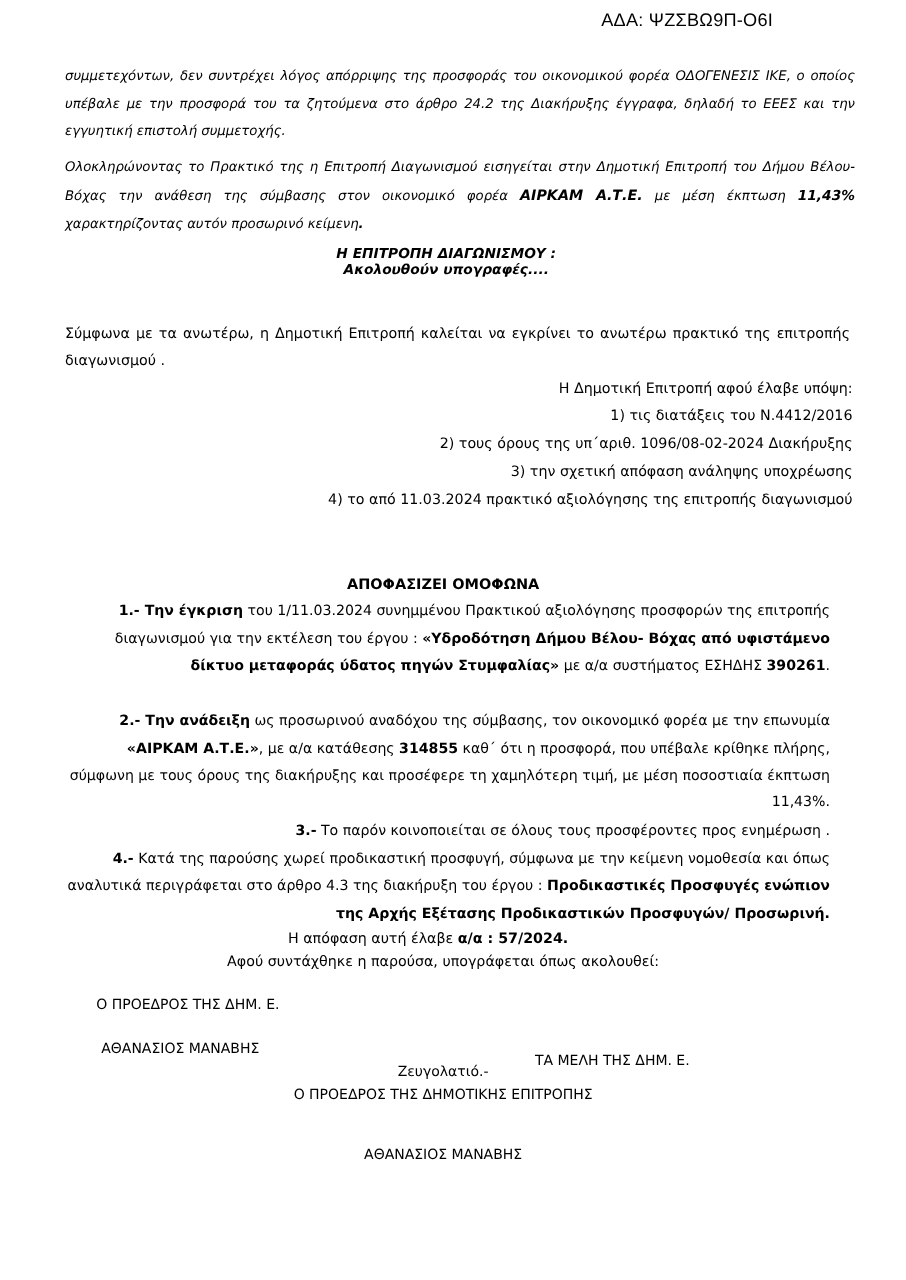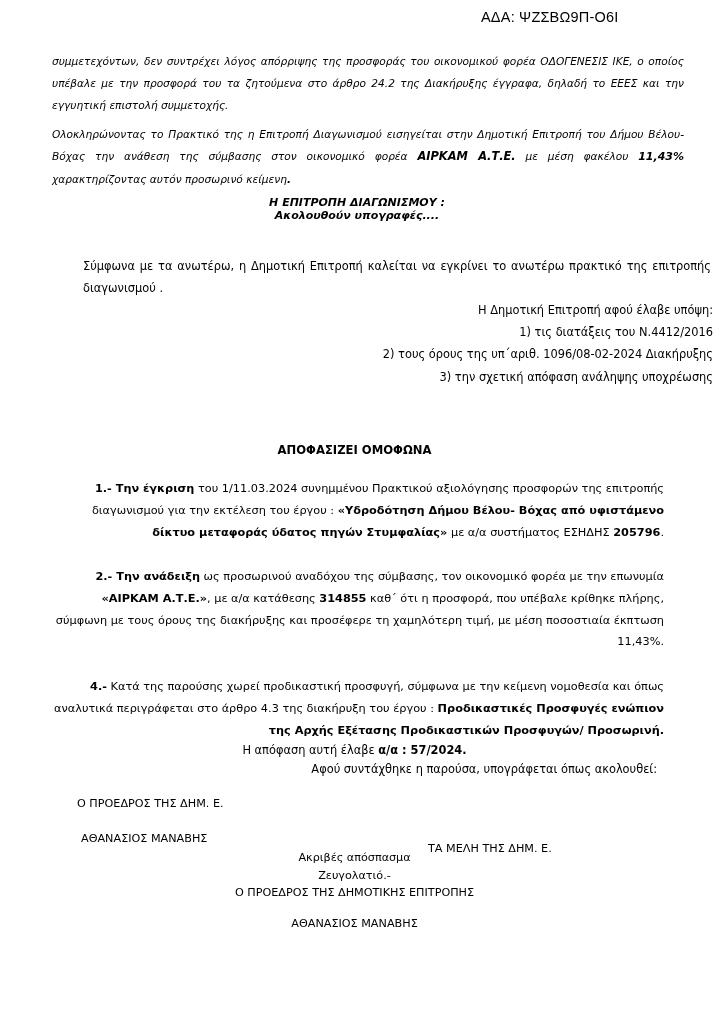--- a/index.html
+++ b/index.html
@@ -4,83 +4,86 @@
 <style>
   html, body { margin: 0; padding: 0; background: #ffffff; }
   body { width: 725px; height: 1024px; position: relative; overflow: hidden; color: #000; font-family: "DejaVu Sans", sans-serif; }
   .page { position: absolute; left: 0; top: 0; width: 625px; height: 1024px; }
   .ada { position: absolute; left: 481px; top: 9px; font-family: "Liberation Sans", sans-serif; font-size: 14.5px; letter-spacing: 0.2px; }
   .block { position: absolute; left: 52px; width: 630px; text-align: right; }
   .it { font-style: italic; font-size: 10.6px; line-height: 22px; }
   .justify-full { text-align: justify; }
   .b { font-weight: bold; }
   .center { text-align: center; }
-  .reg { font-size: 11.4px; line-height: 22.2px; margin-left: 31px; }
+  .reg { font-size: 11.4px; line-height: 22.2px; }
   .reg2 { font-size: 11.3px; line-height: 21.8px; }
   .sig { font-weight: normal; font-size: 11.2px; }
   p { margin: 0; }
   .indent { padding-left: 8px; }
 </style>
 </head>
 <body>
 
 <div class="page">
 
   <div class="ada">ΑΔΑ: ΨΖΣΒΩ9Π-Ο6Ι</div>
 
   <div class="block it justify-full" style="top:50px; width:632px;">
     <span>συμμετεχόντων, δεν συντρέχει λόγος απόρριψης της προσφοράς του οικονομικού φορέα ΟΔΟΓΕΝΕΣΙΣ ΙΚΕ, ο οποίος υπέβαλε με την προσφορά του τα ζητούμενα στο άρθρο 24.2 της Διακήρυξης έγγραφα, δηλαδή το ΕΕΕΣ και την εγγυητική επιστολή συμμετοχής.</span>
   </div>
 
   <div class="block it justify-full" style="top:123px; width:632px;">
-    <span>Ολοκληρώνοντας το Πρακτικό της η Επιτροπή Διαγωνισμού εισηγείται στην Δημοτική Επιτροπή του Δήμου Βέλου-Βόχας την ανάθεση της σύμβασης στον οικονομικό φορέα </span><span class="b" style="font-size:11.4px;">ΑΙΡΚΑΜ Α.Τ.Ε.</span><span> με μέση φακέλου </span><span class="b" style="font-size:11px;">11,43%</span><span> χαρακτηρίζοντας αυτόν προσωρινό κείμενη</span><span class="b">.</span>
+    <span>Ολοκληρώνοντας το Πρακτικό της η Επιτροπή Διαγωνισμού εισηγείται στην Δημοτική Επιτροπή του Δήμου Βέλου-Βόχας την ανάθεση της σύμβασης στον οικονομικό φορέα </span><span class="b" style="font-size:11.4px;">ΑΙΡΚΑΜ Α.Τ.Ε.</span><span> με μέση έκπτωση </span><span class="b" style="font-size:11px;">11,43%</span><span> χαρακτηρίζοντας αυτόν προσωρινό κείμενη</span><span class="b">.</span>
   </div>
 
   <div class="block center b" style="top:196px; left:52px; width:610px; font-style:italic; font-size:11px; line-height:13px;">
     <p>Η ΕΠΙΤΡΟΠΗ ΔΙΑΓΩΝΙΣΜΟΥ :</p>
     <p>Ακολουθούν υπογραφές....</p>
   </div>
 
   <div class="block reg justify-full" style="top:255px; width:628px;">
     <span>Σύμφωνα με τα ανωτέρω, η Δημοτική Επιτροπή καλείται να εγκρίνει το ανωτέρω πρακτικό της επιτροπής διαγωνισμού .</span>
   </div>
 
   <div class="block reg" style="top:299px;">
     <p class="indent">Η Δημοτική Επιτροπή αφού έλαβε υπόψη:</p>
     <p>1) τις διατάξεις του Ν.4412/2016</p>
     <p>2) τους όρους της υπ΄αριθ. 1096/08-02-2024  Διακήρυξης</p>
     <p>3) την σχετική απόφαση ανάληψης υποχρέωσης</p>
+    <p>4) το από 11.03.2024 πρακτικό αξιολόγησης της επιτροπής διαγωνισμού</p>
   </div>
 
-  <div class="block center b" style="top:443px; left:52px; width:605px; font-size:11.6px;">ΑΠΟΦΑΣΙΖΕΙ ΟΜΟΦΩΝΑ</div>
+  <div class="block center b" style="top:460px; left:52px; width:605px; font-size:11.6px;">ΑΠΟΦΑΣΙΖΕΙ ΟΜΟΦΩΝΑ</div>
 
   <div class="block reg2" style="top:478px; width:612px;">
-    <span class="b">1.- </span><span class="b">Την έγκριση</span><span> του 1/11.03.2024 συνημμένου Πρακτικού αξιολόγησης προσφορών της επιτροπής διαγωνισμού για την εκτέλεση του έργου : </span><span class="b">«Υδροδότηση Δήμου Βέλου- Βόχας από υφιστάμενο δίκτυο μεταφοράς ύδατος πηγών Στυμφαλίας»</span><span> με α/α συστήματος ΕΣΗΔΗΣ </span><span class="b">205796</span><span>.</span>
+    <span class="b">1.- </span><span class="b">Την έγκριση</span><span> του 1/11.03.2024 συνημμένου Πρακτικού αξιολόγησης προσφορών της επιτροπής διαγωνισμού για την εκτέλεση του έργου : </span><span class="b">«Υδροδότηση Δήμου Βέλου- Βόχας από υφιστάμενο δίκτυο μεταφοράς ύδατος πηγών Στυμφαλίας»</span><span> με α/α συστήματος ΕΣΗΔΗΣ </span><span class="b">390261</span><span>.</span>
   </div>
 
   <div class="block reg2" style="top:566px; width:612px;">
     <span class="b">2.- </span><span class="b">Την ανάδειξη</span><span> ως προσωρινού αναδόχου της σύμβασης, τον οικονομικό φορέα με την επωνυμία </span><span class="b">«ΑΙΡΚΑΜ Α.Τ.Ε.»</span><span>, με α/α κατάθεσης </span><span class="b">314855</span><span> καθ΄ ότι η προσφορά, που υπέβαλε κρίθηκε πλήρης, σύμφωνη με τους όρους της διακήρυξης και προσέφερε τη χαμηλότερη τιμή, με μέση ποσοστιαία έκπτωση  11,43%.</span>
   </div>
 
+  <div class="block reg2" style="top:654px; width:612px;">
+    <span class="b">3.-</span><span> Το παρόν κοινοποιείται σε όλους τους προσφέροντες προς ενημέρωση .</span>
+  </div>
 
   <div class="block reg2" style="top:676px; width:612px;">
     <span class="b">4.-</span><span> Κατά της παρούσης χωρεί προδικαστική προσφυγή, σύμφωνα με την κείμενη νομοθεσία και όπως αναλυτικά περιγράφεται στο άρθρο 4.3 της  διακήρυξη του έργου : </span><span class="b">Προδικαστικές Προσφυγές ενώπιον της Αρχής Εξέτασης Προδικαστικών Προσφυγών/ Προσωρινή.</span>
   </div>
 
-  <div class="block center" style="top:741px; left:52px; width:605px; font-size:11.4px; line-height:18px;">
+  <div class="block center" style="top:741px; left:40px; width:605px; font-size:11.4px; line-height:18px;">
     <span>Η απόφαση αυτή έλαβε </span><span class="b">α/α : 57/2024.</span>
   </div>
 
-  <div class="block center" style="top:760px; left:52px; width:605px; font-size:11.4px; line-height:18px;text-align:right;">Αφού συντάχθηκε η παρούσα, υπογράφεται όπως ακολουθεί:</div>
+  <div class="block center" style="top:760px; left:52px; width:605px; font-size:11.4px; line-height:18px;">Αφού συντάχθηκε η παρούσα, υπογράφεται όπως ακολουθεί:</div>
 
   <div class="sig" style="position:absolute; left:77px; top:797px;">Ο ΠΡΟΕΔΡΟΣ ΤΗΣ ΔΗΜ. Ε.</div>
   <div class="sig" style="position:absolute; left:408px; top:842px;margin-left:20px;">ΤΑ ΜΕΛΗ ΤΗΣ ΔΗΜ. Ε.</div>
   <div class="sig" style="position:absolute; left:81px; top:832px;">ΑΘΑΝΑΣΙΟΣ ΜΑΝΑΒΗΣ</div>
 
   <div class="block center sig" style="top:849px; left:52px; width:605px; line-height:17.5px;">
-    <p>Ακριβές απόσπασμα</p>
     <p>Ζευγολατιό.-</p>
     <p>Ο ΠΡΟΕΔΡΟΣ ΤΗΣ ΔΗΜΟΤΙΚΗΣ ΕΠΙΤΡΟΠΗΣ</p>
   </div>
 
   <div class="block center sig" style="top:917px; left:52px; width:605px;">ΑΘΑΝΑΣΙΟΣ ΜΑΝΑΒΗΣ</div>
 
 </div>
 
 </body></html>

